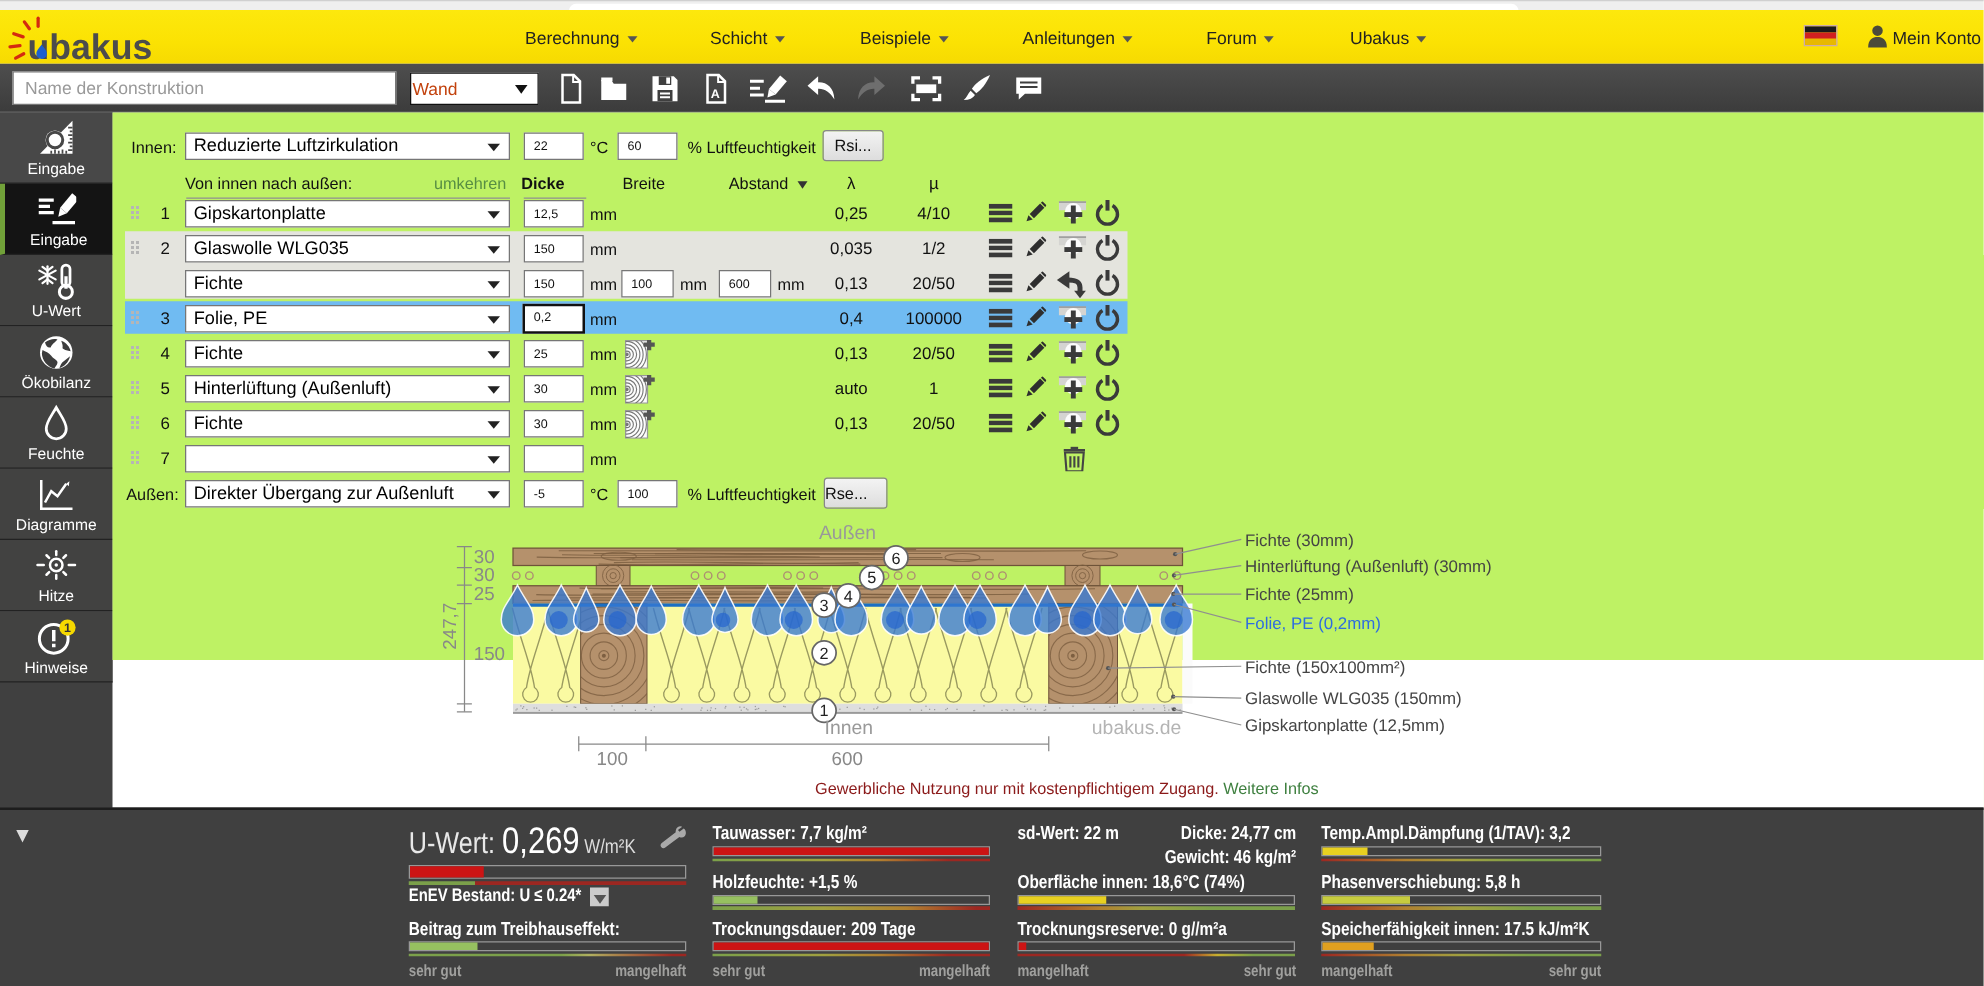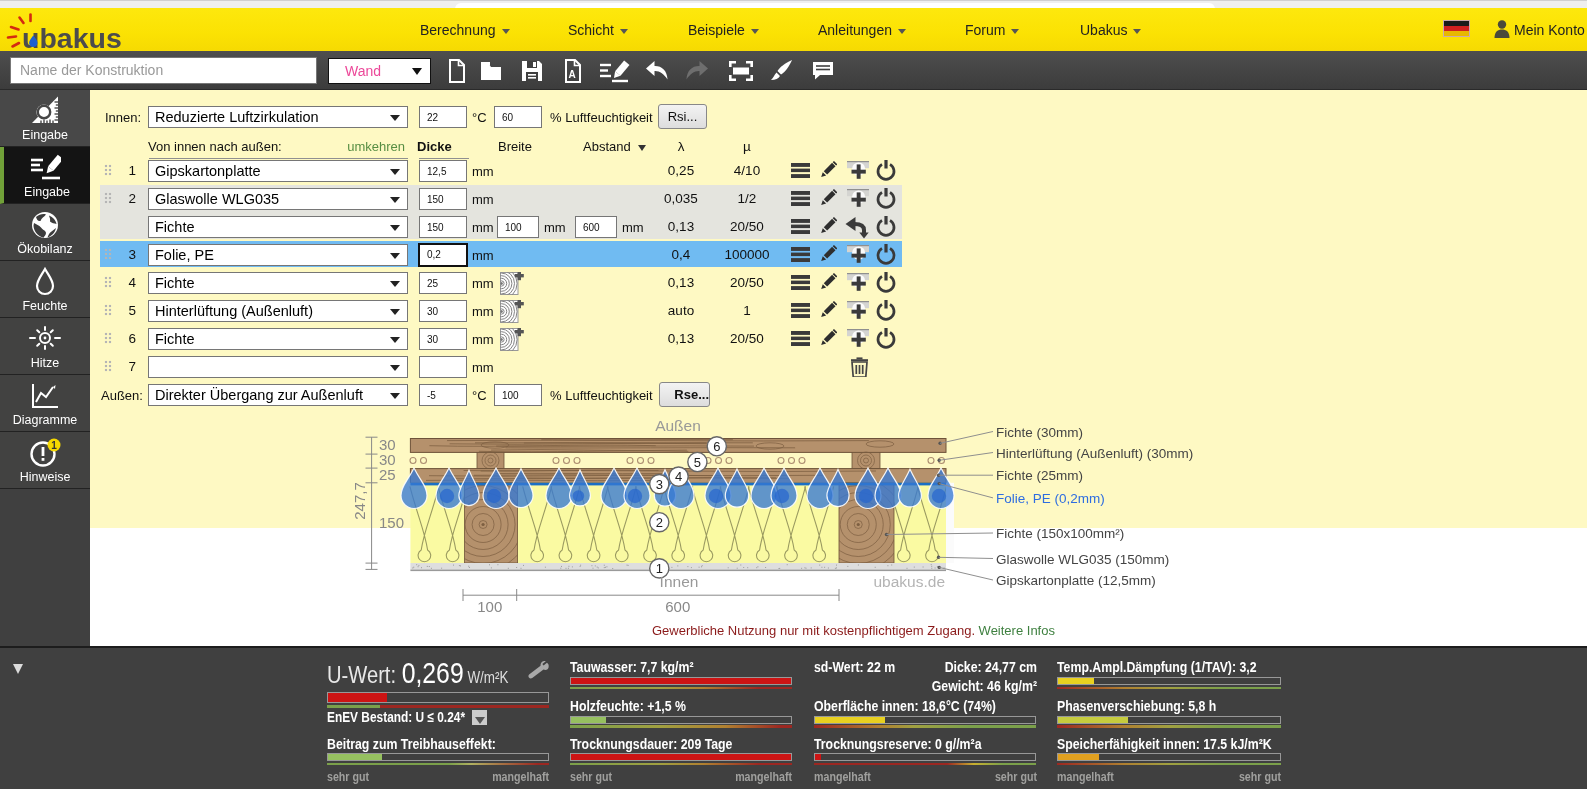--- a/index.html
+++ b/index.html
@@ -16,33 +16,33 @@
   .caret { display:inline-block; width:0; height:0; border-left:5px solid transparent;
     border-right:5px solid transparent; border-top:6.5px solid #333; margin-left:7px; vertical-align:middle; }
   .menuitem .caret { border-left-width:4px; border-right-width:4px; border-top-width:5px; border-top-color:#555; margin-left:6px; }
 
   
   #toolbar { left:0; top:51px; width:1587px; height:39px;
     background:linear-gradient(180deg,#4e4e4e,#3c3c3c); border-bottom:1px solid #2a2a2a; }
   #nameinput { position:absolute; left:10px; top:6px; width:307px; height:27px; background:#fff;
     border:1px solid #777; font-size:14px; color:#999; padding-left:9px; line-height:25px; }
   #wandsel { position:absolute; left:328px; top:7px; width:103px; height:26px; background:#fff;
-    border:1px solid #111; font-size:14px; color:#ec4899; padding-left:16px; line-height:24px; }
+    border:1px solid #111; font-size:14px; color:#c2410c; padding-left:1px; line-height:24px; }
   #wandsel .caret { position:absolute; right:8px; top:9px; border-top-color:#111; border-left-width:5.5px; border-right-width:5.5px; border-top-width:7.5px; }
   .tbico { position:absolute; top:7px; width:26px; height:26px; }
 
   
   #sidebar { left:0; top:90px; width:90px; height:558px; background:#404040; }
   .sbtn { position:relative; width:90px; height:57px; border-bottom:1px solid #222; text-align:center; background:#424241; }
   .sbtn .lbl { position:absolute; bottom:4px; width:100%; font-size:12.5px; color:#fff; }
   .sbtn svg { position:absolute; top:5px; left:50%; transform:translateX(-50%); }
   .sbtn.sel { background:#141414; border-left:4px solid #71a139; }
 
   
-  #content { left:90px; top:90px; width:1497px; height:438px; background:#fef9c3; font-size:13px; color:#111; }
+  #content { left:90px; top:90px; width:1497px; height:438px; background:#bef264; font-size:13px; color:#111; }
   .row { position:absolute; left:10px; width:813px; height:28px; }
   .rowbg-gray { position:absolute; left:10px; width:802px; background:#e4e4de; }
   .rowbg-blue { position:absolute; left:10px; width:802px; background:#70bbf2; }
   .handle { position:absolute; left:4px; top:7px; width:8px; height:12px;
     background-image:radial-gradient(circle, #b5b5b5 1.3px, transparent 1.6px);
     background-size:4px 4px; }
   .rnum { position:absolute; left:18px; top:6px; width:18px; text-align:right; font-size:13.5px; }
   .sel2 { position:absolute; left:48px; top:3px; width:260px; height:22px; border:1px solid #767676;
     background:#fff; font-size:14.5px; line-height:21px; padding-left:6px; color:#000; white-space:nowrap; }
   .sel2 .caret { position:absolute; right:7px; top:8px; border-top-color:#222; }
@@ -203,62 +203,81 @@
           <g transform="rotate(40 24 13)">
             <rect x="21" y="2" width="7" height="15" fill="#fff"></rect>
             <path d="M21 17 L24.5 23.5 L28 17 Z" fill="#fff"></path>
           </g>
           <line x1="13" y1="26" x2="31" y2="26" stroke="#fff" stroke-width="2.6"></line>
         </svg>
       <div class="lbl">Eingabe</div>
     </div>
     <div class="sbtn">
       <svg width="32" height="32" viewBox="0 0 32 32">
+          <g stroke="#fff" stroke-width="1.8" stroke-linecap="round">
+            <line x1="9" y1="4" x2="9" y2="18"></line>
+            <line x1="2.5" y1="7.5" x2="15.5" y2="14.5"></line>
+            <line x1="15.5" y1="7.5" x2="2.5" y2="14.5"></line>
+            <line x1="5" y1="4.5" x2="9" y2="7.5"></line>
+            <line x1="13" y1="4.5" x2="9" y2="7.5"></line>
+            <line x1="5" y1="17.5" x2="9" y2="14.5"></line>
+            <line x1="13" y1="17.5" x2="9" y2="14.5"></line>
+          </g>
+          <g>
+            <rect x="20.5" y="3" width="6.5" height="17" rx="3.2" fill="none" stroke="#fff" stroke-width="2.2"></rect>
+            <circle cx="23.7" cy="24.5" r="5.2" fill="none" stroke="#fff" stroke-width="2.4"></circle>
+            <rect x="22.5" y="12" width="2.6" height="10" fill="#fff"></rect>
+          </g>
+        </svg>
+      <div class="lbl">U-Wert</div>
+    </div>
+    <div class="sbtn">
+      <svg width="32" height="32" viewBox="0 0 32 32">
           <circle cx="16" cy="16" r="13" fill="#fff"></circle>
           <g fill="#3d3d3d">
             <path d="M7 8 C10 5.5 14 4.5 17 5.5 C15 8 12.5 9 11.5 12 C9 12.5 8 11 7 8 Z"></path>
             <path d="M20 6.5 C24 8 27 11.5 27.5 15 C25 14 23 14.5 21 12.5 C21.5 10 20.5 8.5 20 6.5 Z"></path>
             <path d="M5 14 C7.5 15.5 10 16 12 18.5 C13.5 21 17 21.5 17 24 C17 26 15 27.5 14.5 28.8 C9 27.5 4.5 22 4.5 16.5 Z"></path>
             <path d="M27 19 C26 24 22 27.5 18.5 28.5 C19.5 26 20 24 22.5 22.5 C24 21.5 25.5 20 27 19 Z"></path>
           </g>
         </svg>
       <div class="lbl">Ökobilanz</div>
     </div>
     <div class="sbtn">
       <svg width="30" height="32" viewBox="0 0 30 32">
           <path d="M15 3 C19 10 23 14.5 23 20 A8 8 0 1 1 7 20 C7 14.5 11 10 15 3 Z" fill="none" stroke="#fff" stroke-width="2.2"></path>
         </svg>
       <div class="lbl">Feuchte</div>
+    </div>
+    <div class="sbtn">
+      <svg width="32" height="32" viewBox="0 0 32 32">
+          <g stroke="#fff" stroke-width="2">
+            <polyline points="4,4 4,27 29,27" fill="none"></polyline>
+            <polyline points="7,22 12,13 17,17 24,7" fill="none"></polyline>
+          </g>
+          <path d="M24 7 L26.5 5 L26 9 Z" fill="#fff"></path>
+        </svg>
+      <div class="lbl">Diagramme</div>
     </div>
     <div class="sbtn">
       <svg width="34" height="32" viewBox="0 0 34 32">
           <circle cx="17" cy="15" r="5" fill="none" stroke="#fff" stroke-width="2"></circle>
           <circle cx="17" cy="15" r="1.4" fill="#fff"></circle>
           <g stroke="#fff" stroke-width="2" stroke-linecap="round">
             <line x1="17" y1="4" x2="17" y2="7"></line>
             <line x1="17" y1="23" x2="17" y2="26"></line>
             <line x1="9.2" y1="7.2" x2="11.3" y2="9.3"></line>
             <line x1="22.7" y1="20.7" x2="24.8" y2="22.8"></line>
             <line x1="9.2" y1="22.8" x2="11.3" y2="20.7"></line>
             <line x1="22.7" y1="9.3" x2="24.8" y2="7.2"></line>
             <line x1="2" y1="15" x2="7" y2="15"></line>
             <line x1="27" y1="15" x2="32" y2="15"></line>
           </g>
         </svg>
       <div class="lbl">Hitze</div>
-    </div>
-    <div class="sbtn">
-      <svg width="32" height="32" viewBox="0 0 32 32">
-          <g stroke="#fff" stroke-width="2">
-            <polyline points="4,4 4,27 29,27" fill="none"></polyline>
-            <polyline points="7,22 12,13 17,17 24,7" fill="none"></polyline>
-          </g>
-          <path d="M24 7 L26.5 5 L26 9 Z" fill="#fff"></path>
-        </svg>
-      <div class="lbl">Diagramme</div>
     </div>
     <div class="sbtn">
       <svg width="32" height="32" viewBox="0 0 32 32">
           <circle cx="14" cy="17" r="11.5" fill="none" stroke="#fff" stroke-width="2.4"></circle>
           <rect x="12.6" y="10" width="2.8" height="9" fill="#fff"></rect>
           <rect x="12.6" y="21" width="2.8" height="2.8" fill="#fff"></rect>
           <circle cx="25" cy="8" r="6.5" fill="#f5d800"></circle>
           <text x="25" y="11.5" text-anchor="middle" font-size="10" font-weight="bold" fill="#333" font-family="'Liberation Sans',sans-serif">1</text>
         </svg>
       <div class="lbl">Hinweise</div>
@@ -618,21 +637,21 @@
     <div style="position:absolute;left:58.5px;top:67.5px;width:259.5px;height:1px;background:#909090;"></div>
     <div style="position:absolute;left:329px;top:67.5px;width:50px;height:1px;background:#909090;"></div>
 
     <div class="row" style="top:290.5px;">
       <div style="position:absolute;left:1px;top:7px;">Außen:</div>
       <div class="sel2">Direkter Übergang zur Außenluft<span class="caret"></span></div>
       <div class="ninput">-5</div>
       <div class="mm">°C</div>
       <div class="ninput" style="left:394px;">100</div>
       <div class="mm" style="left:450px;">% Luftfeuchtigkeit</div>
-      <div style="position:absolute;left:559px;top:1px;width:51px;height:25px;background:linear-gradient(#f3f3f3,#ddd);border:1px solid #888;border-radius:3px;text-align:right;line-height:23px;font-weight:bold;">Rse...</div>
+      <div style="position:absolute;left:559px;top:1px;width:51px;height:25px;background:linear-gradient(#f3f3f3,#ddd);border:1px solid #888;border-radius:3px;text-align:left;line-height:23px;">Rse...</div>
     </div>
     <div id="diagram" style="position:absolute;left:260px;top:320px;"><svg width="1250" height="230" viewBox="0 0 1250 230" font-family="'Liberation Sans',sans-serif">
       <rect x="60.4" y="28.5" width="535.6" height="13.9" fill="#b5916c" stroke="#6e5339" stroke-width="1"></rect>
       <path d="M191.3 29.7 C 255.2 30.6, 319.1 28.8, 382.9 29.7" fill="none" stroke="#7d5f41" stroke-width="0.9" opacity="0.85"></path>
       <path d="M97.0 30.6 C 237.7 29.3, 378.3 31.9, 518.9 30.6" fill="none" stroke="#7d5f41" stroke-width="0.9" opacity="0.85"></path>
       <path d="M125.0 32.8 C 217.6 32.8, 310.2 32.8, 402.8 32.8" fill="none" stroke="#7d5f41" stroke-width="0.9" opacity="0.85"></path>
       <path d="M173.9 33.0 C 234.6 31.9, 295.2 34.2, 355.9 33.0" fill="none" stroke="#7d5f41" stroke-width="0.9" opacity="0.85"></path>
       <path d="M99.6 33.8 C 188.2 35.6, 276.8 32.0, 365.4 33.8" fill="none" stroke="#7d5f41" stroke-width="0.9" opacity="0.85"></path>
       <path d="M79.4 35.7 C 154.9 37.8, 230.4 33.5, 305.8 35.7" fill="none" stroke="#7d5f41" stroke-width="0.9" opacity="0.85"></path>
       <path d="M146.2 36.1 C 232.1 36.9, 318.1 35.4, 404.0 36.1" fill="none" stroke="#7d5f41" stroke-width="0.9" opacity="0.85"></path>

